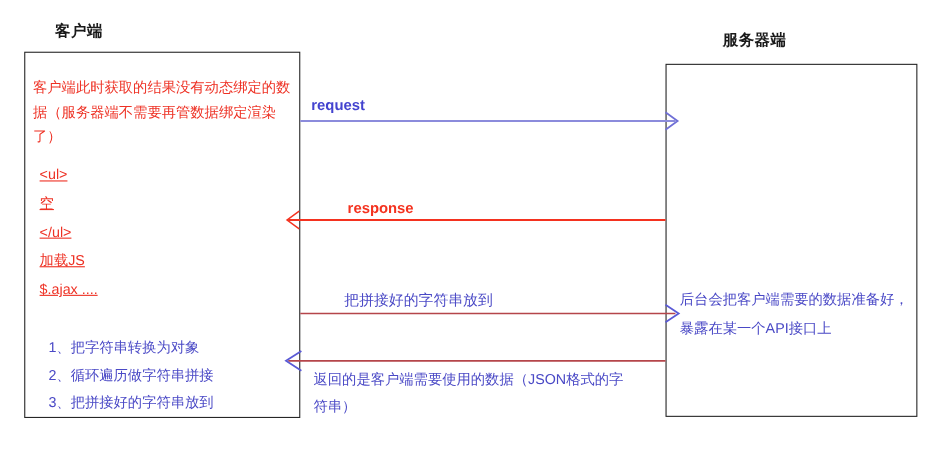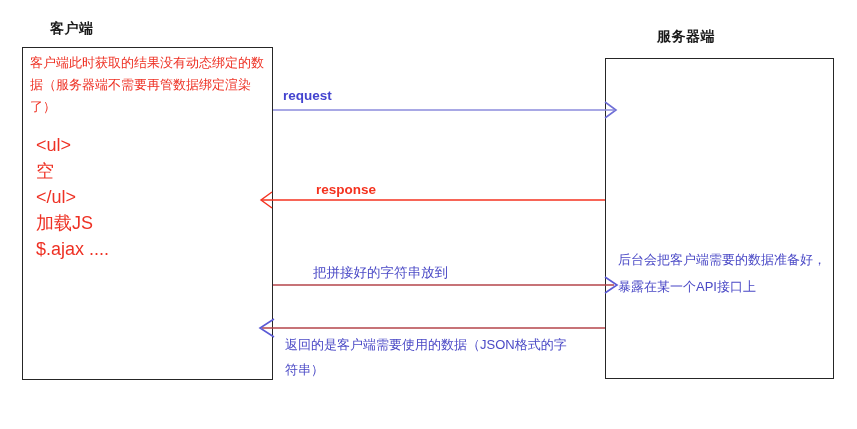--- a/index.html
+++ b/index.html
@@ -55,44 +55,45 @@
     position: absolute;
     font-size: 13px;
     line-height: 22px;
     white-space: pre-line;
   }
   .note.red  { color: #ee3124; }
   .note.blue { color: #4a49c6; }
 
   #client-note-red {
     left: 30px;
-    top: 52px;
+    top: 69px;
     width: 238px;
   }
   #client-code-red {
     left: 36px;
-    top: 132px;
+    top: 146px;
     width: 235px;
-    font-size: 18px;
+    font-size: 13px;
     line-height: 26px;
+    text-decoration: underline;
   }
   #client-note-blue {
     left: 44px;
     top: 303px;
     width: 230px;
     line-height: 25px;
   }
   #client-note-blue-tail {
     left: 30px;
     top: 378px;
     width: 240px;
   }
   #server-note-blue {
     left: 618px;
-    top: 246px;
+    top: 258px;
     width: 212px;
     line-height: 27px;
   }
   #json-note-blue {
     left: 285px;
     top: 332px;
     width: 290px;
     line-height: 25px;
   }
 
@@ -130,20 +131,23 @@
   <div class="lane-box" id="server-box"></div>
 
   <div class="note red" id="client-note-red">客户端此时获取的结果没有动态绑定的数据（服务器端不需要再管数据绑定渲染了）</div>
 
   <div class="note red" id="client-code-red">&lt;ul&gt;
     空
  &lt;/ul&gt;
 加载JS
 $.ajax ....</div>
 
+  <div class="note blue" id="client-note-blue">1、把字符串转换为对象
+2、循环遍历做字符串拼接
+3、把拼接好的字符串放到</div>
 
 
   <div class="note blue" id="server-note-blue">后台会把客户端需要的数据准备好，暴露在某一个API接口上</div>
 
   <div class="note blue" id="json-note-blue">返回的是客户端需要使用的数据（JSON格式的字符串）</div>
 
   <svg class="arrow-svg" viewBox="0 0 857 429" xmlns="http://www.w3.org/2000/svg">
 
     <g>
       <line x1="273" y1="110" x2="614" y2="110" stroke="#8b8bdc" stroke-width="1.6"></line>

